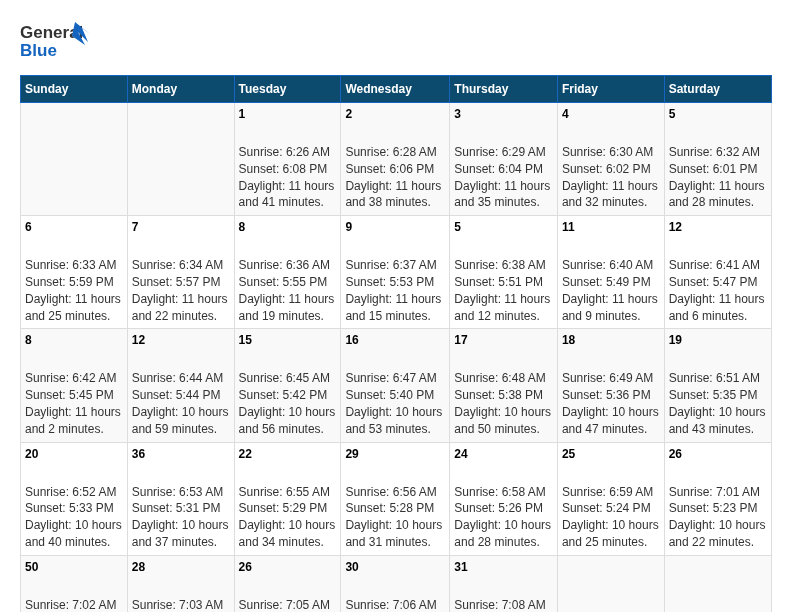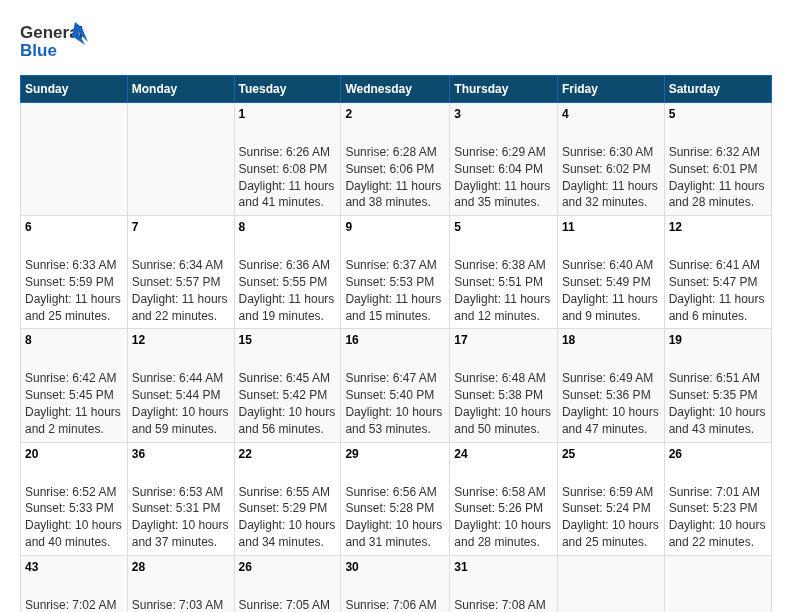--- a/index.html
+++ b/index.html
@@ -223,21 +223,21 @@
           <div class="day-number">25</div>
           <div class="day-info">Sunrise: 6:59 AM<br>Sunset: 5:24 PM<br>Daylight: 10 hours and 25 minutes.</div>
         </td>
         <td>
           <div class="day-number">26</div>
           <div class="day-info">Sunrise: 7:01 AM<br>Sunset: 5:23 PM<br>Daylight: 10 hours and 22 minutes.</div>
         </td>
       </tr>
       <tr>
         <td>
-          <div class="day-number">43</div>
+          <div class="day-number">50</div>
           <div class="day-info">Sunrise: 7:02 AM<br>Sunset: 5:21 PM<br>Daylight: 10 hours and 19 minutes.</div>
         </td>
         <td>
           <div class="day-number">28</div>
           <div class="day-info">Sunrise: 7:03 AM<br>Sunset: 5:19 PM<br>Daylight: 10 hours and 16 minutes.</div>
         </td>
         <td>
           <div class="day-number">26</div>
           <div class="day-info">Sunrise: 7:05 AM<br>Sunset: 5:18 PM<br>Daylight: 10 hours and 12 minutes.</div>
         </td>

